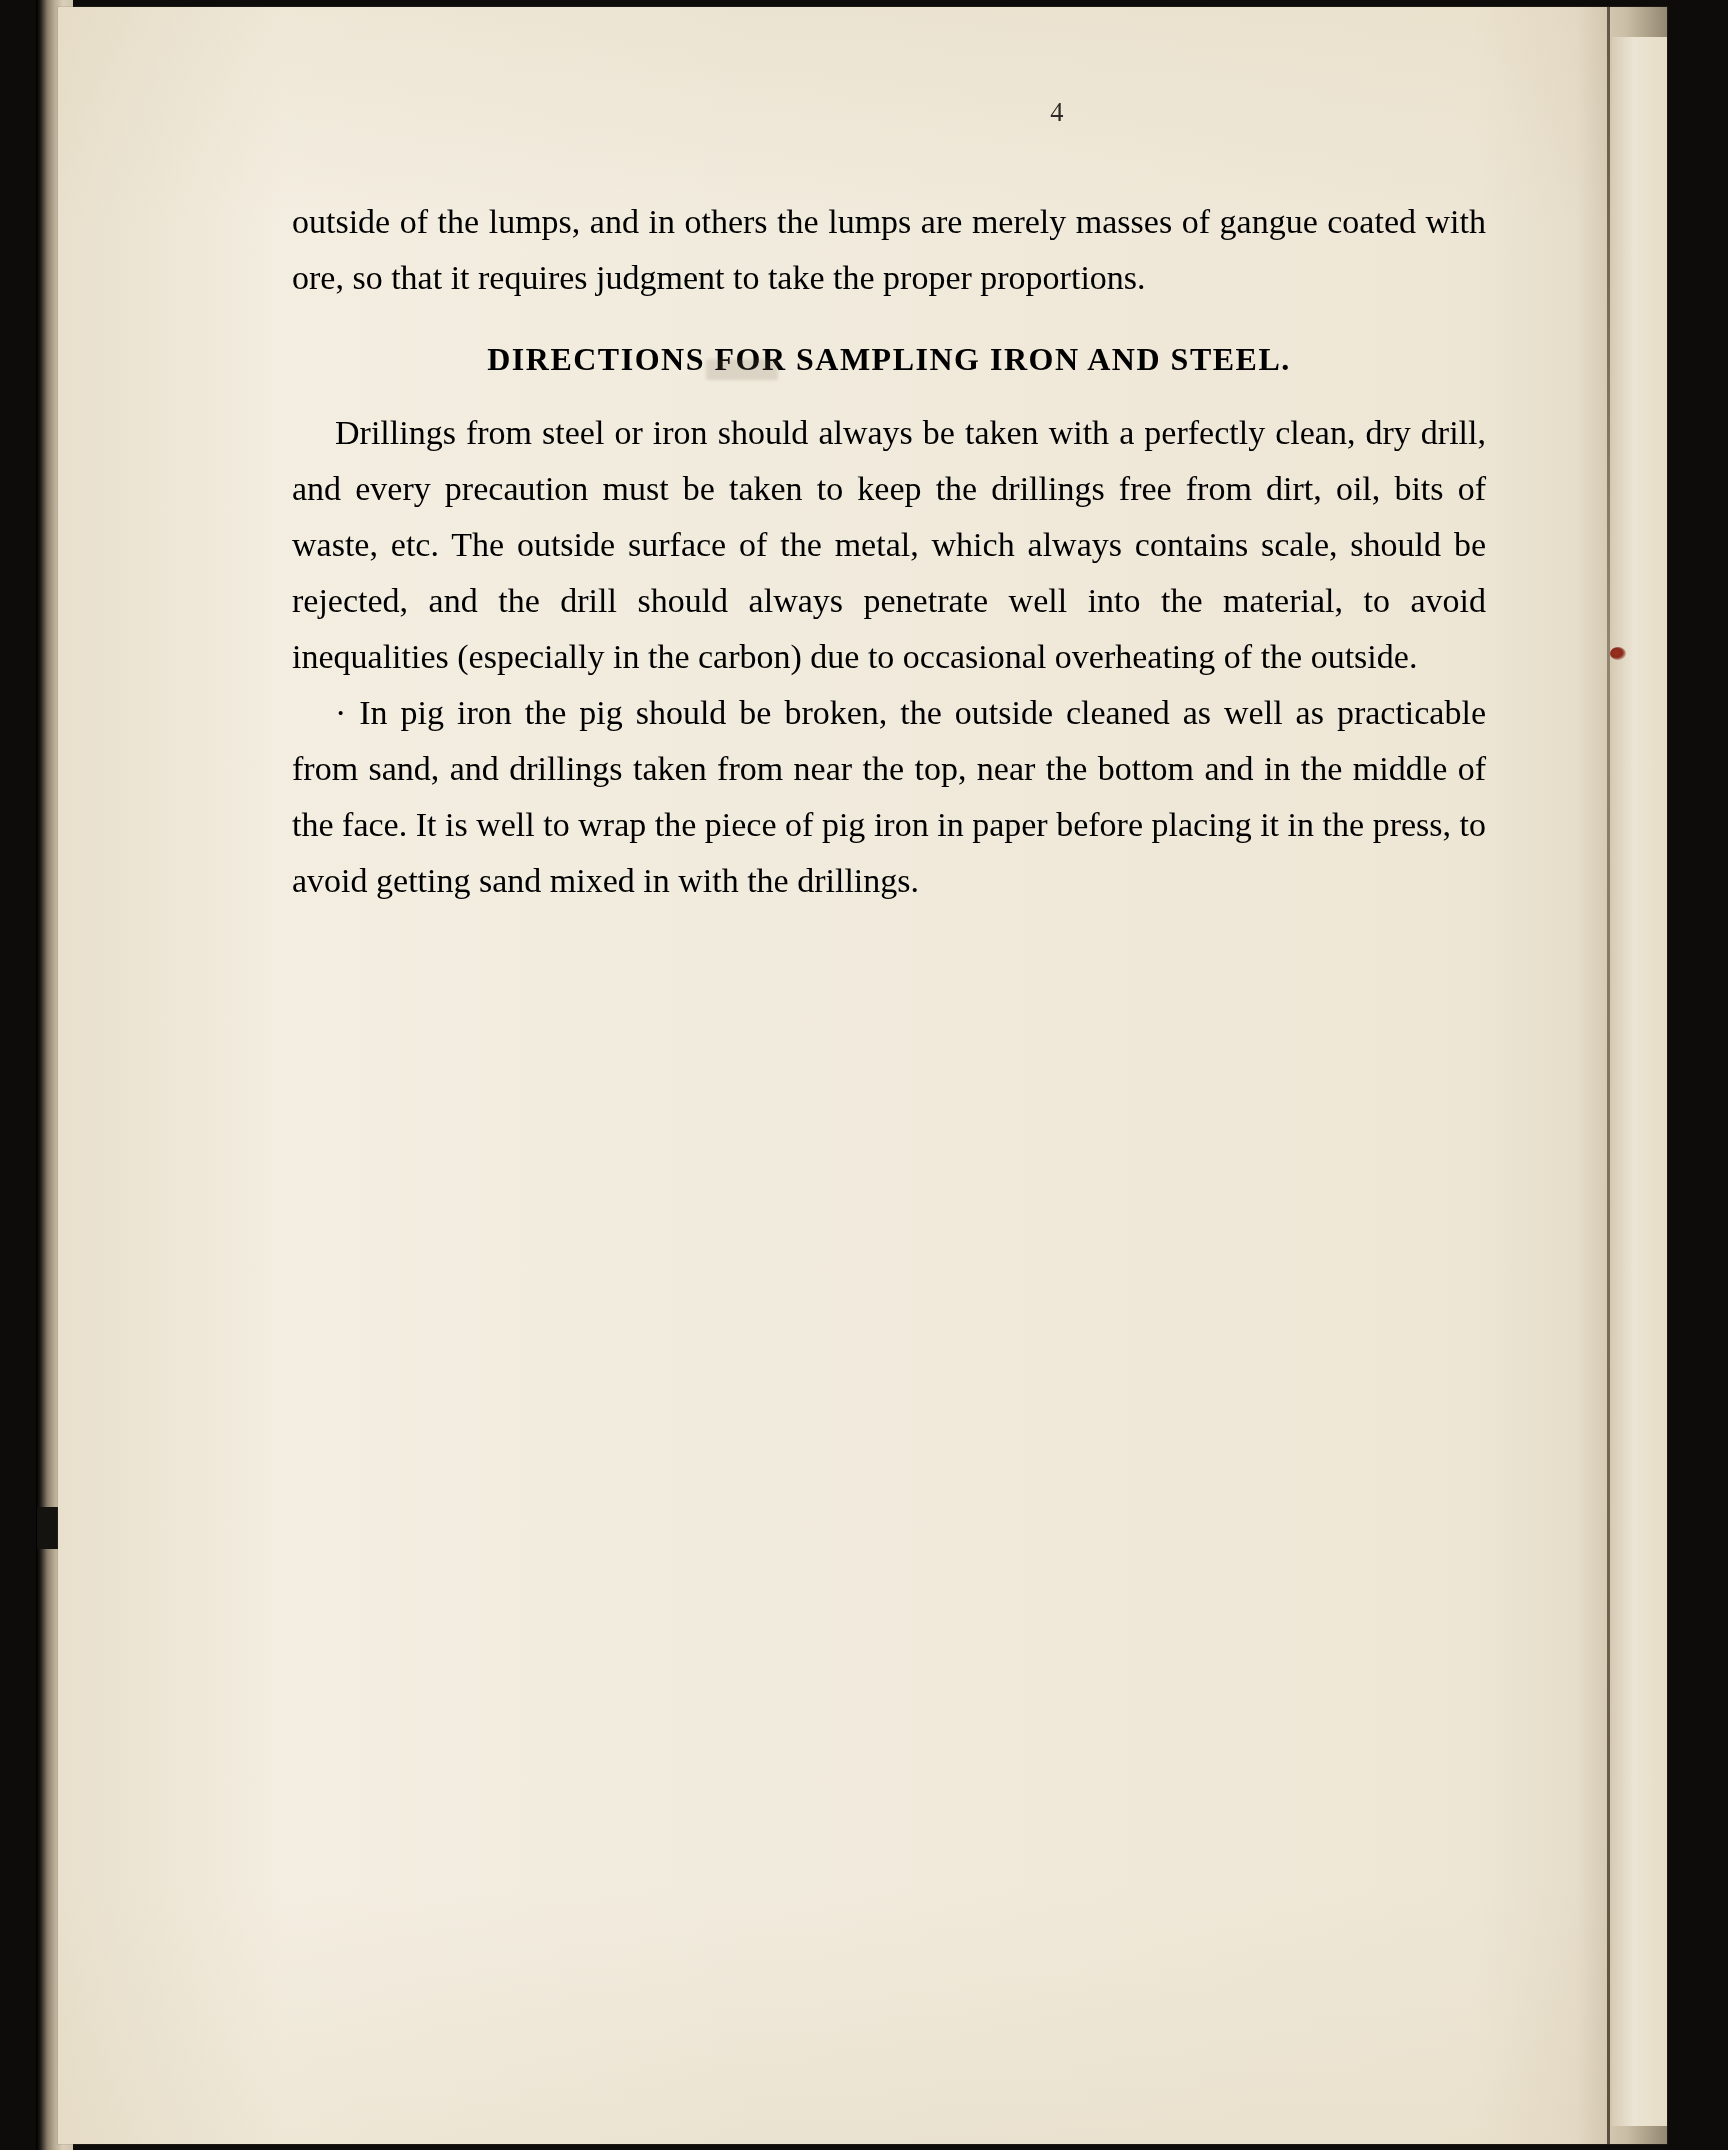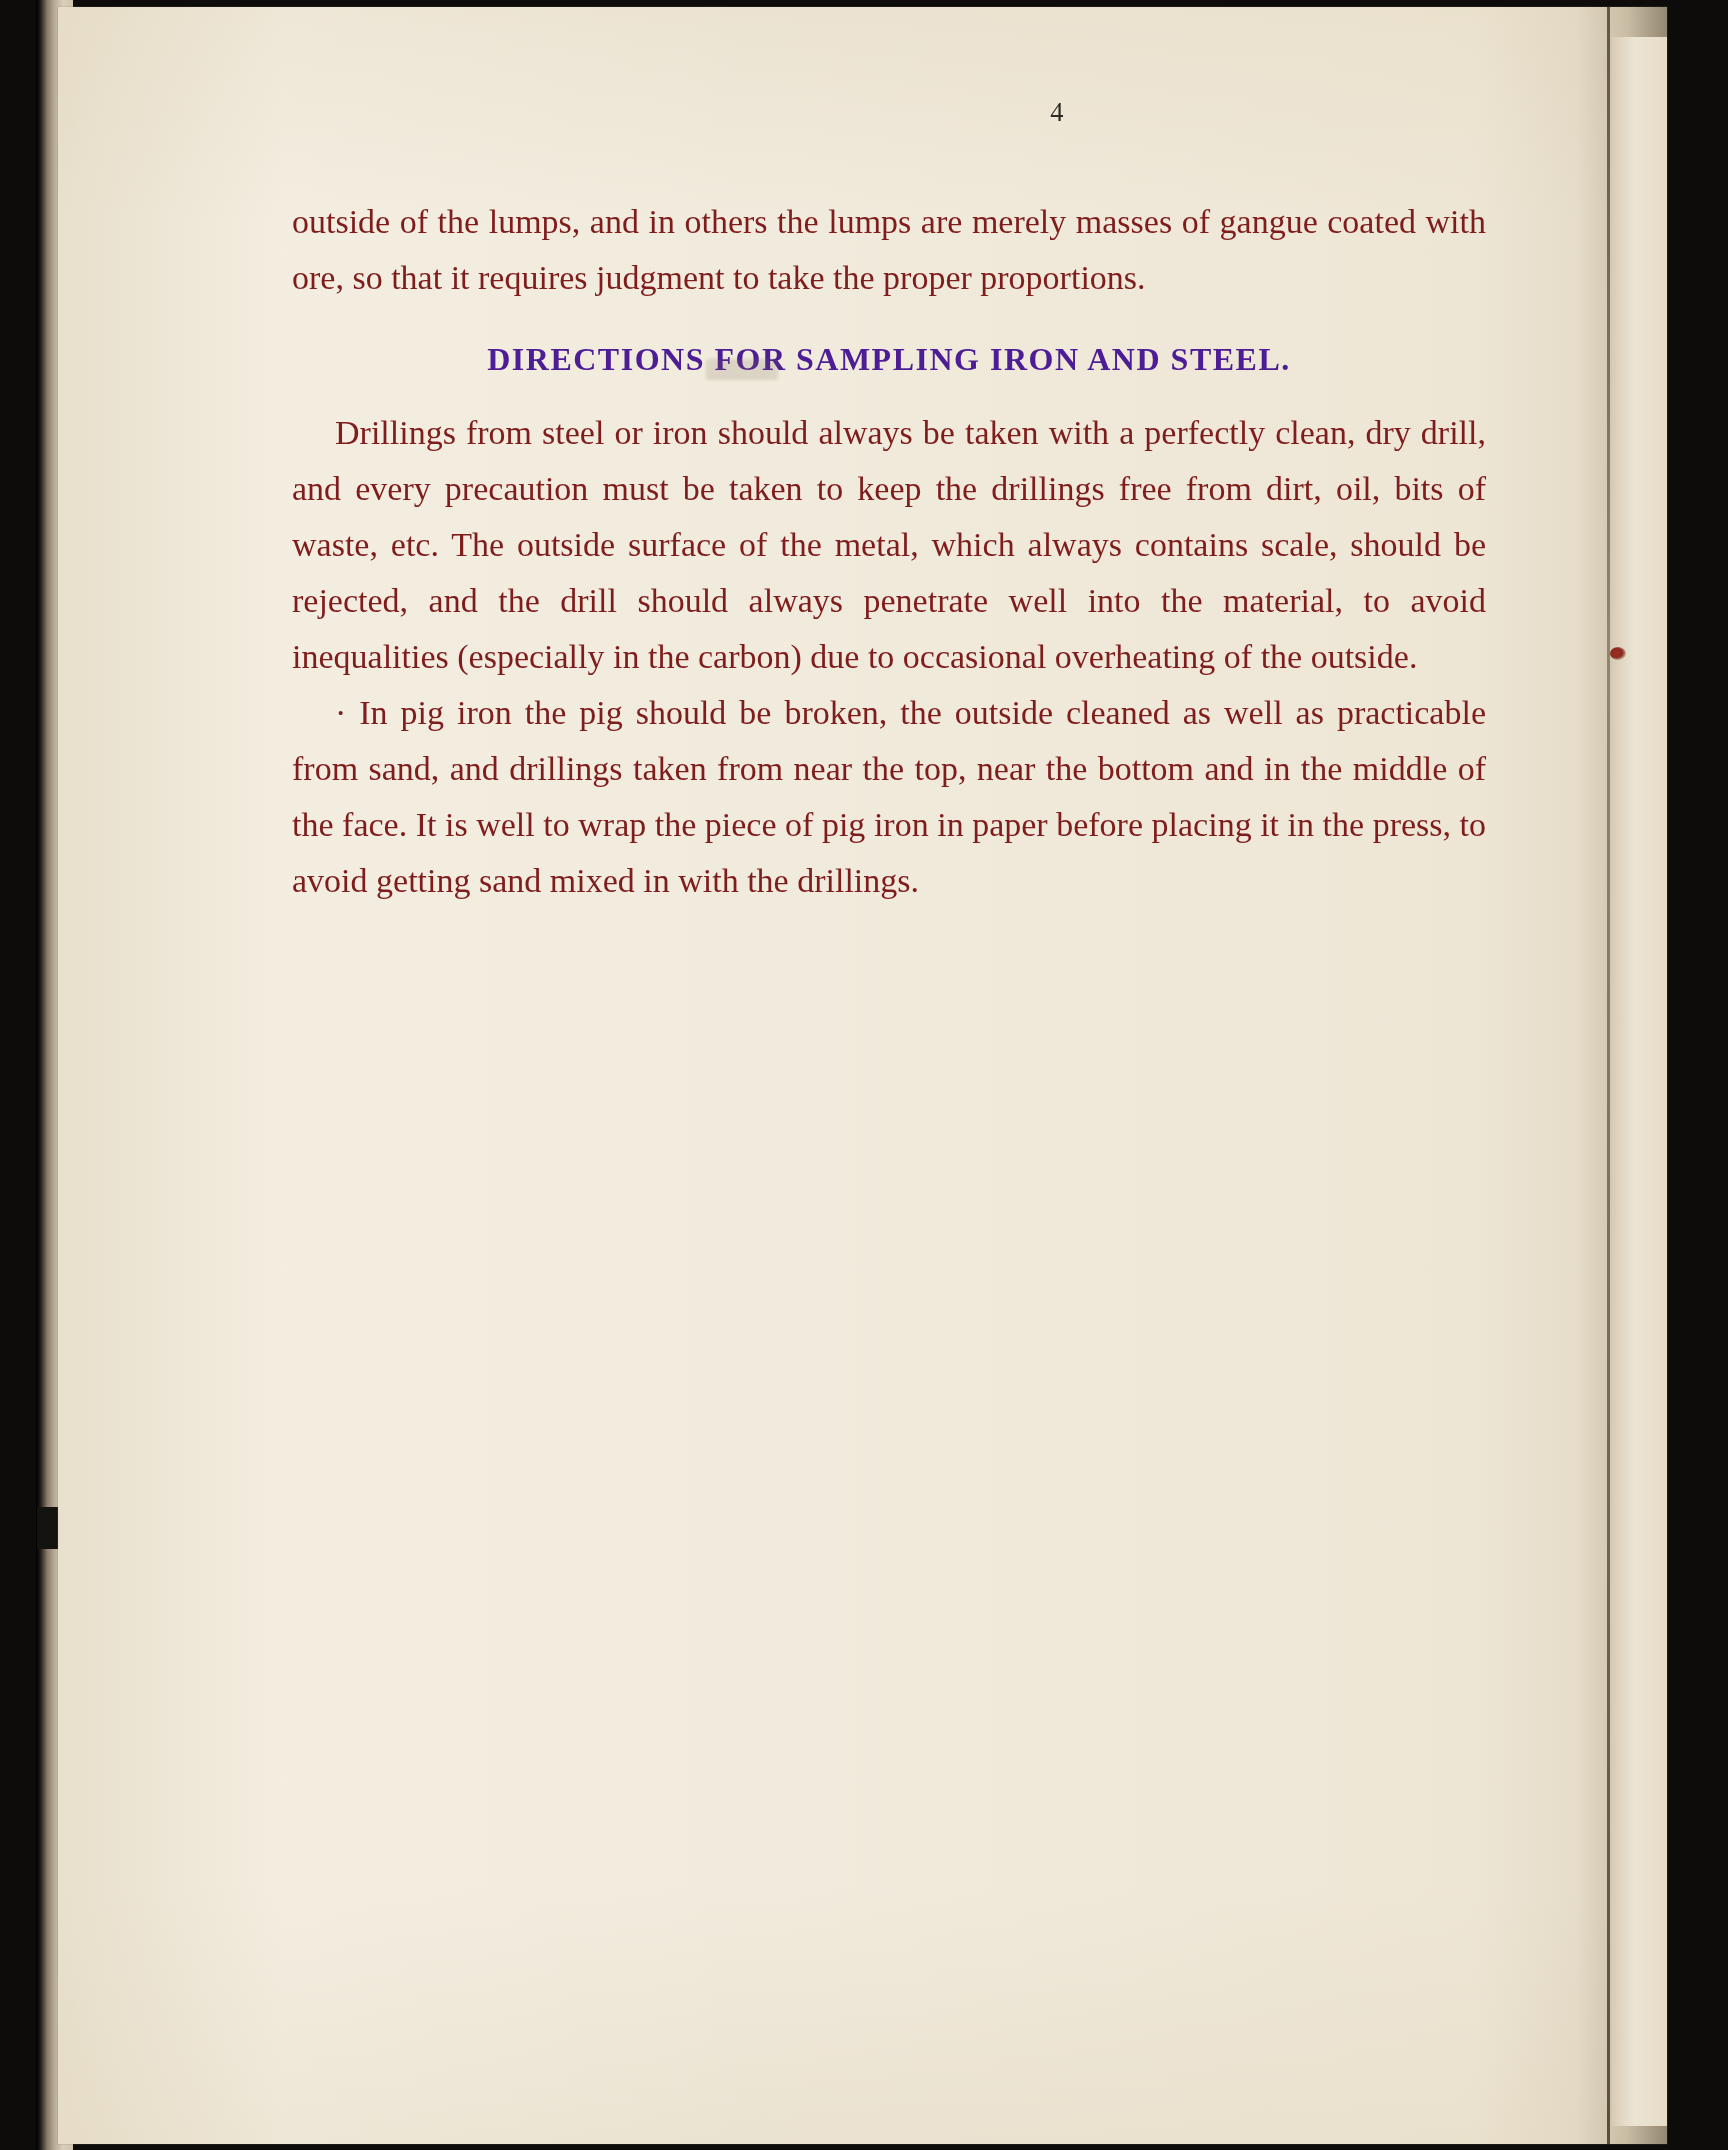--- a/index.html
+++ b/index.html
@@ -128,35 +128,35 @@
     color: #2e2a25;
     letter-spacing: 0.3px;
     margin-left: 336px;
     margin-bottom: 66px;
   }
 
   p.body {
     margin: 0 0 0 0;
     font-size: 34px;
     line-height: 56px;
-    color: #7f1d1d;
+    color: #000000;
     text-align: justify;
     text-justify: inter-word;
     text-indent: 43px;
     -webkit-hyphens: none;
     hyphens: none;
   }
   p.body.noindent { text-indent: 0; }
 
   h2.section-head {
     font-size: 32px;
     line-height: 50px;
     font-weight: bold;
     letter-spacing: 1.5px;
-    color: #4c1d95;
+    color: #000000;
     text-align: center;
     margin: 28px 0 20.4px 0;
     font-family: "Liberation Serif", serif;
   }
 
   
   .smudge {
     position: absolute;
     left: 414px;
     top: 262px;

